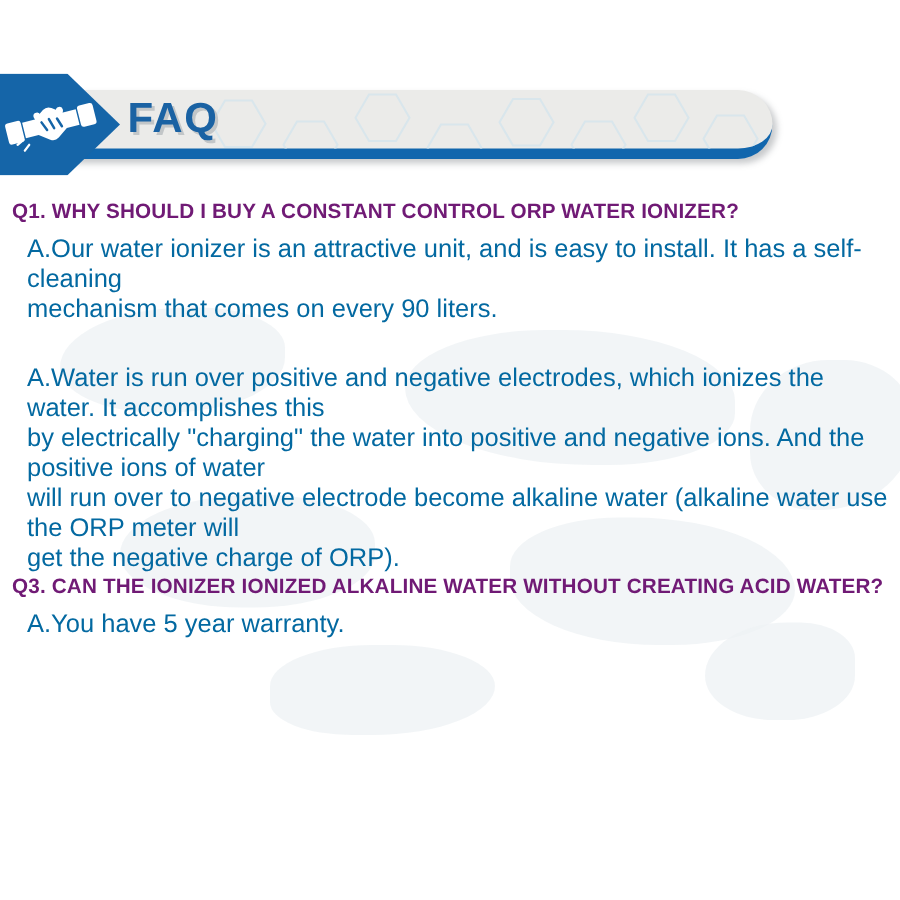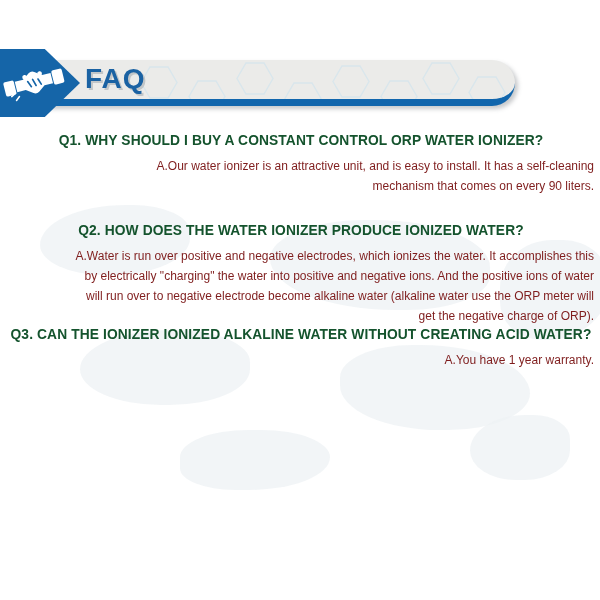--- a/index.html
+++ b/index.html
@@ -39,26 +39,26 @@
     position:absolute;left:85px;top:63px;
     font-size:28px;font-weight:bold;color:#1a62a3;
     letter-spacing:1px;line-height:32px;
     text-shadow:2px 2px 0 #c2c6c8;
   }
 
   
   .content{position:absolute;left:8px;top:132px;width:586px;z-index:3;}
   .qa{margin:0;}
   .qa .q{
-    color:#14532d;font-weight:bold;font-size:13.8px;line-height:17px;
-    white-space:pre;letter-spacing:.1px;margin:0 0 7px 0;text-align:center;
+    color:#701a75;font-weight:bold;font-size:13.8px;line-height:17px;
+    white-space:pre;letter-spacing:.1px;margin:0 0 7px 0;
   }
   .qa .a{
-    color:#7f1d1d;font-size:12px;line-height:20px;
-    white-space:pre-wrap;margin:0;padding-left:10px;text-align:right;
+    color:#0369a1;font-size:17px;line-height:20px;
+    white-space:pre-wrap;margin:0;padding-left:10px;
   }
   .mb1{margin-bottom:26px;}
   .mb2{margin-bottom:0px;}
   .mb3{margin-bottom:4px;}
   .mb4{margin-bottom:10px;}
 </style>
 </head>
 <body>
 
 <div class="page">
@@ -121,30 +121,29 @@
 
   <div class="content">
 
     <div class="qa mb1">
       <p class="q">Q1. WHY SHOULD I BUY A CONSTANT CONTROL ORP WATER IONIZER?</p>
       <p class="a">A.Our water ionizer is an attractive unit, and is easy to install. It has a self-cleaning
 mechanism that comes on every 90 liters.</p>
     </div>
 
     <div class="qa mb2">
-      <p class="q">Q2. HOW DOES THE WATER IONIZER PRODUCE IONIZED WATER?</p>
       <p class="a">A.Water is run over positive and negative electrodes, which ionizes the water. It accomplishes this
 by electrically "charging" the water into positive and negative ions. And the positive ions of water
 will run over to negative electrode become alkaline water (alkaline water use the ORP meter will
 get the negative charge of ORP).</p>
     </div>
 
     <div class="qa mb3">
       <p class="q">Q3. CAN THE IONIZER IONIZED ALKALINE WATER WITHOUT CREATING ACID WATER?</p>
     </div>
 
 
     <div class="qa">
-      <p class="a">A.You have 1 year warranty.</p>
+      <p class="a">A.You have 5 year warranty.</p>
     </div>
 
   </div>
 </div>
 
 </body></html>

